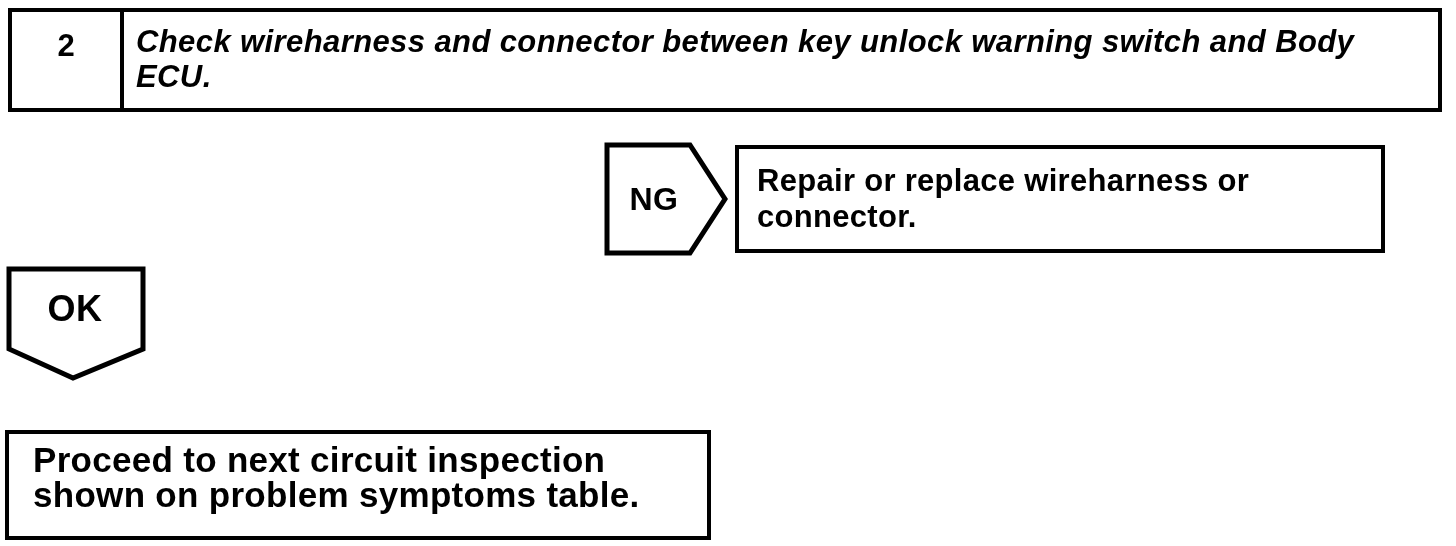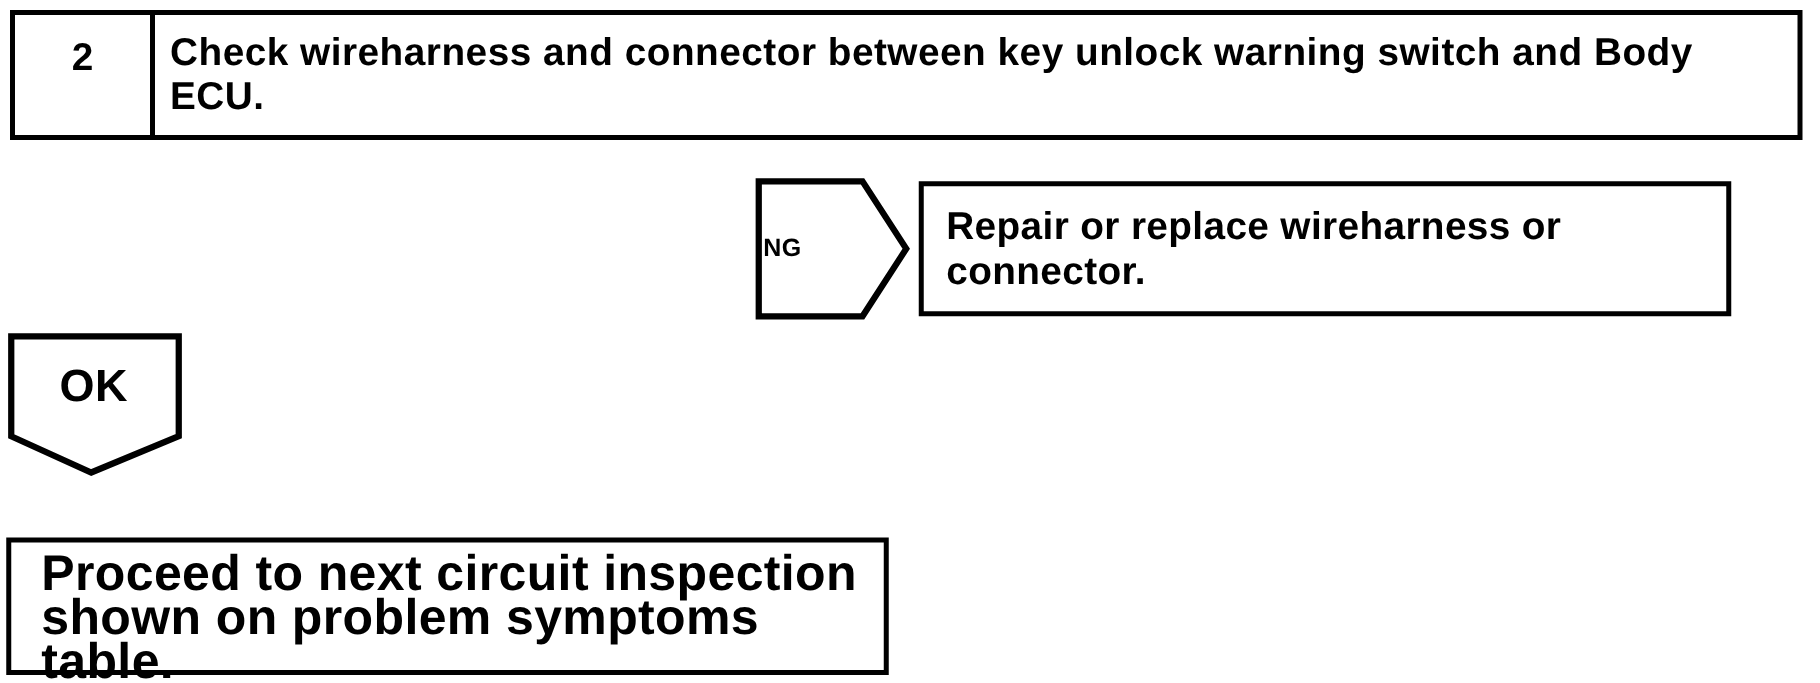--- a/index.html
+++ b/index.html
@@ -31,35 +31,36 @@
     align-items: flex-start;
     padding-top: 16px;
     font-size: 31px;
   }
   .step-text-cell {
     flex: 1;
     padding: 12px 10px 0 12px;
     font-size: 31px;
     line-height: 35px;
     letter-spacing: 0.4px;
+    font-style: italic;
   }
   
   .ng-shape {
     position: absolute;
     left: 604px; top: 142px;
     width: 126px; height: 114px;
   }
   .ng-label {
     position: absolute;
-    left: 576px; top: 142px;
+    left: 604px; top: 142px;
     width: 100px; height: 114px;
     display: flex;
     align-items: center;
     justify-content: center;
-    font-size: 20px;
+    font-size: 32px;
     letter-spacing: 0.5px;
   }
   
   .repair-box {
     position: absolute;
     left: 735px; top: 145px;
     width: 650px; height: 108px;
     border: 4px solid #000;
     display: flex;
     align-items: center;
@@ -84,21 +85,21 @@
     font-size: 36px;
     letter-spacing: 0.5px;
   }
   
   .result-box {
     position: absolute;
     left: 5px; top: 430px;
     width: 706px; height: 110px;
     border: 4px solid #000;
     padding: 8px 4px 0 24px;
-    font-size: 40px;
+    font-size: 35px;
     line-height: 35px;
     letter-spacing: 0.3px;
     background: #fff;
   }
 </style>
 </head>
 <body>
 
 <div class="page">
 

